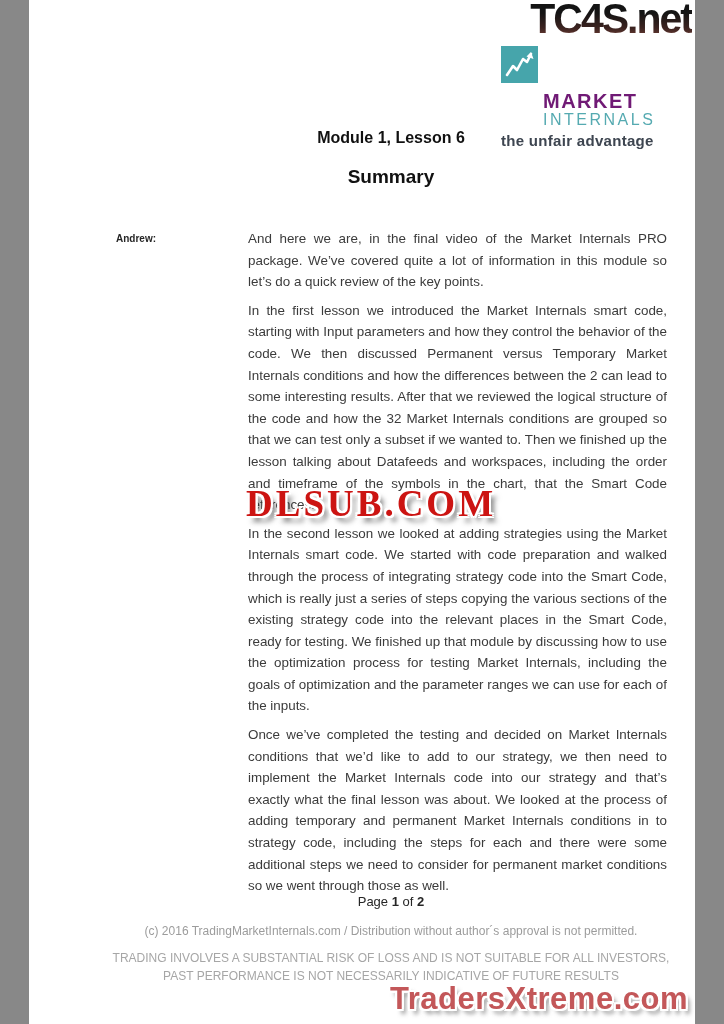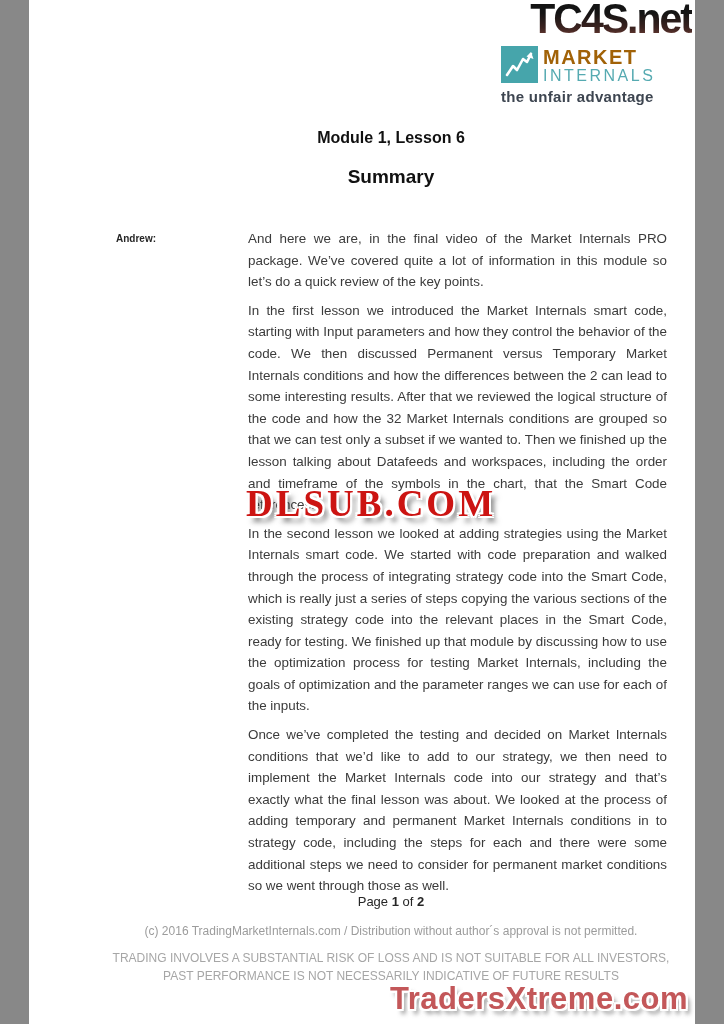--- a/index.html
+++ b/index.html
@@ -41,22 +41,23 @@
     width: 37px; height: 37px;
     background: #46a5ab;
     flex: 0 0 auto;
     display: flex; align-items: center; justify-content: center;
   }
   .mi-names { margin-left: 5px; margin-top: 1px; }
   .mi-market {
     font-weight: 700;
     font-size: 20px;
     letter-spacing: 1.5px;
-    color: #a16207;
+    color: #701a75;
     line-height: 1;
+    margin-top: 44px;
   }
   .mi-internals {
     font-size: 16px;
     letter-spacing: 2.5px;
     color: #55aab1;
     line-height: 1.15;
   }
   .mi-tagline {
     margin-top: 3px;
     font-weight: 700;

